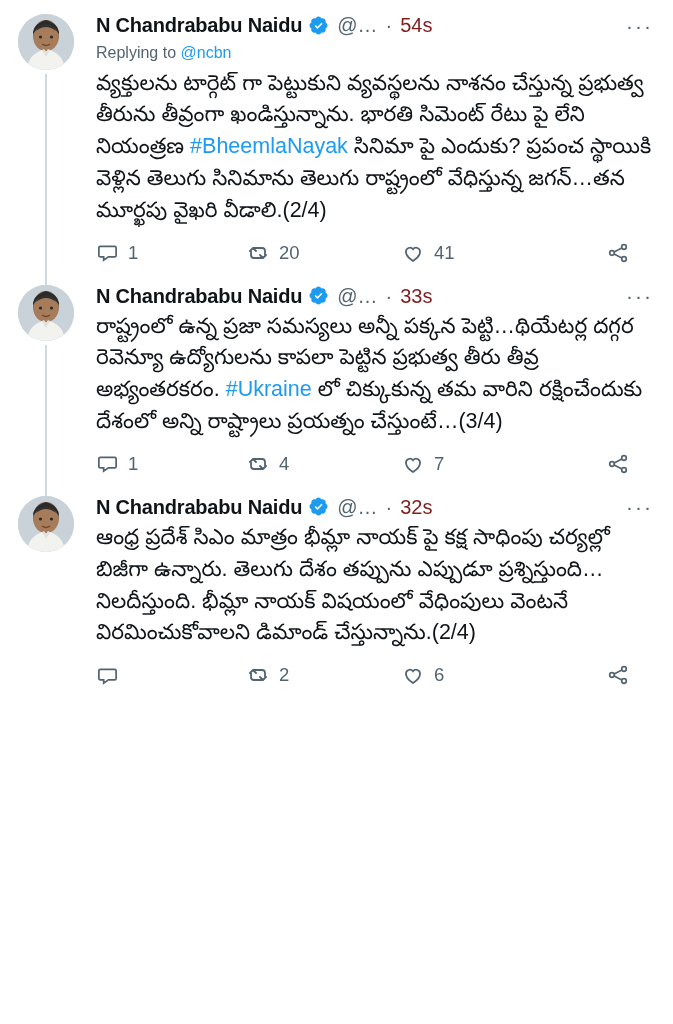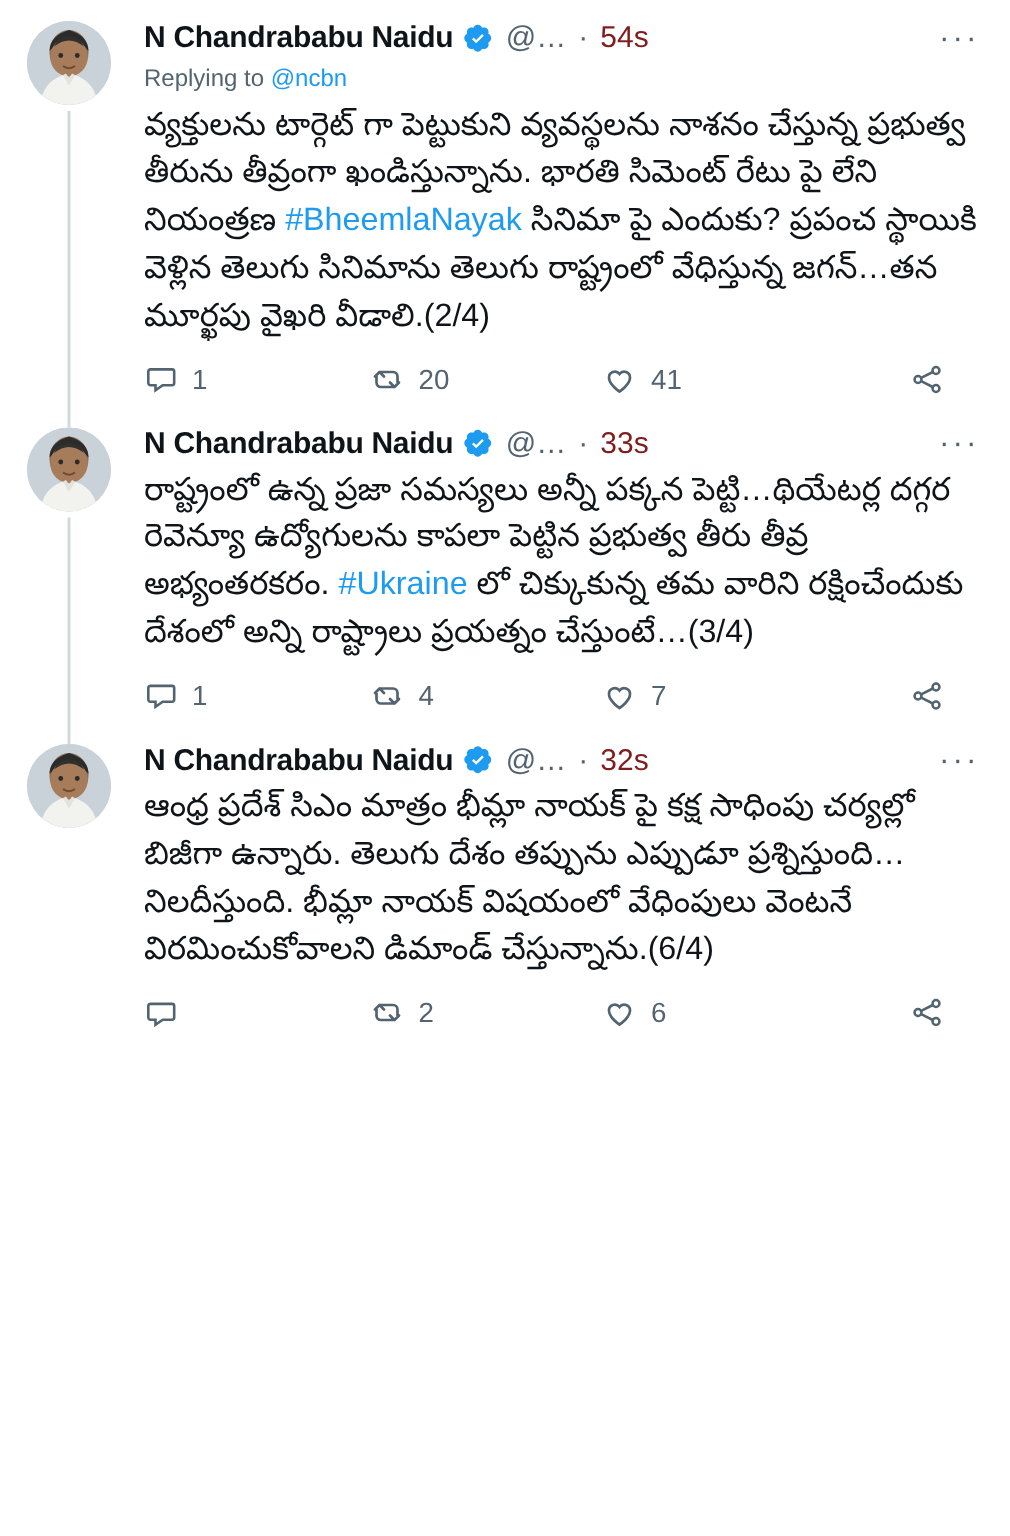--- a/index.html
+++ b/index.html
@@ -329,21 +329,21 @@
               <path fill="#1d9bf0" d="M22.25 12c0-1.43-.88-2.67-2.19-3.34.46-1.39.2-2.9-.81-3.91s-2.52-1.27-3.91-.81C14.67 2.63 13.43 1.75 12 1.75s-2.67.88-3.34 2.19c-1.39-.46-2.9-.2-3.91.81s-1.27 2.52-.81 3.91C2.63 9.33 1.75 10.57 1.75 12s.88 2.67 2.19 3.34c-.46 1.39-.2 2.9.81 3.91s2.52 1.27 3.91.81c.67 1.31 1.91 2.19 3.34 2.19s2.67-.88 3.34-2.19c1.39.46 2.9.2 3.91-.81s1.27-2.52.81-3.91c1.31-.67 2.19-1.91 2.19-3.34z"></path>
               <path fill="#fff" d="M10.8 15.9l-3.2-3.2 1.3-1.3 1.9 1.9 4.5-4.5 1.3 1.3z"></path>
             </svg>
         </span>
         <span class="handle">@…</span>
         <span class="dot-sep">·</span>
         <span class="timestamp">32s</span>
         <span class="more-btn">···</span>
       </div>
 
-      <div class="tweet-text"><span>ఆంధ్ర ప్రదేశ్ సిఎం మాత్రం భీమ్లా నాయక్ పై కక్ష సాధింపు చర్యల్లో బిజీగా ఉన్నారు. తెలుగు దేశం తప్పును ఎప్పుడూ ప్రశ్నిస్తుంది…నిలదీస్తుంది. భీమ్లా నాయక్ విషయంలో వేధింపులు వెంటనే విరమించుకోవాలని డిమాండ్ చేస్తున్నాను.(6/4)</span><span class="hashtag"></span><span></span></div>
+      <div class="tweet-text"><span>ఆంధ్ర ప్రదేశ్ సిఎం మాత్రం భీమ్లా నాయక్ పై కక్ష సాధింపు చర్యల్లో బిజీగా ఉన్నారు. తెలుగు దేశం తప్పును ఎప్పుడూ ప్రశ్నిస్తుంది…నిలదీస్తుంది. భీమ్లా నాయక్ విషయంలో వేధింపులు వెంటనే విరమించుకోవాలని డిమాండ్ చేస్తున్నాను.(2/4)</span><span class="hashtag"></span><span></span></div>
 
       <div class="actions">
         <div class="action reply">
           <span>
               <svg width="23" height="23" viewBox="0 0 24 24">
                 <path fill="none" stroke="#536471" stroke-width="1.8" d="M4.5 5.5h15a1.5 1.5 0 011.5 1.5v8a1.5 1.5 0 01-1.5 1.5H13l-5 3.5V16.5H4.5A1.5 1.5 0 013 15V7a1.5 1.5 0 011.5-1.5z"></path>
               </svg>
             </span>
           <span class="count"></span>
         </div>

